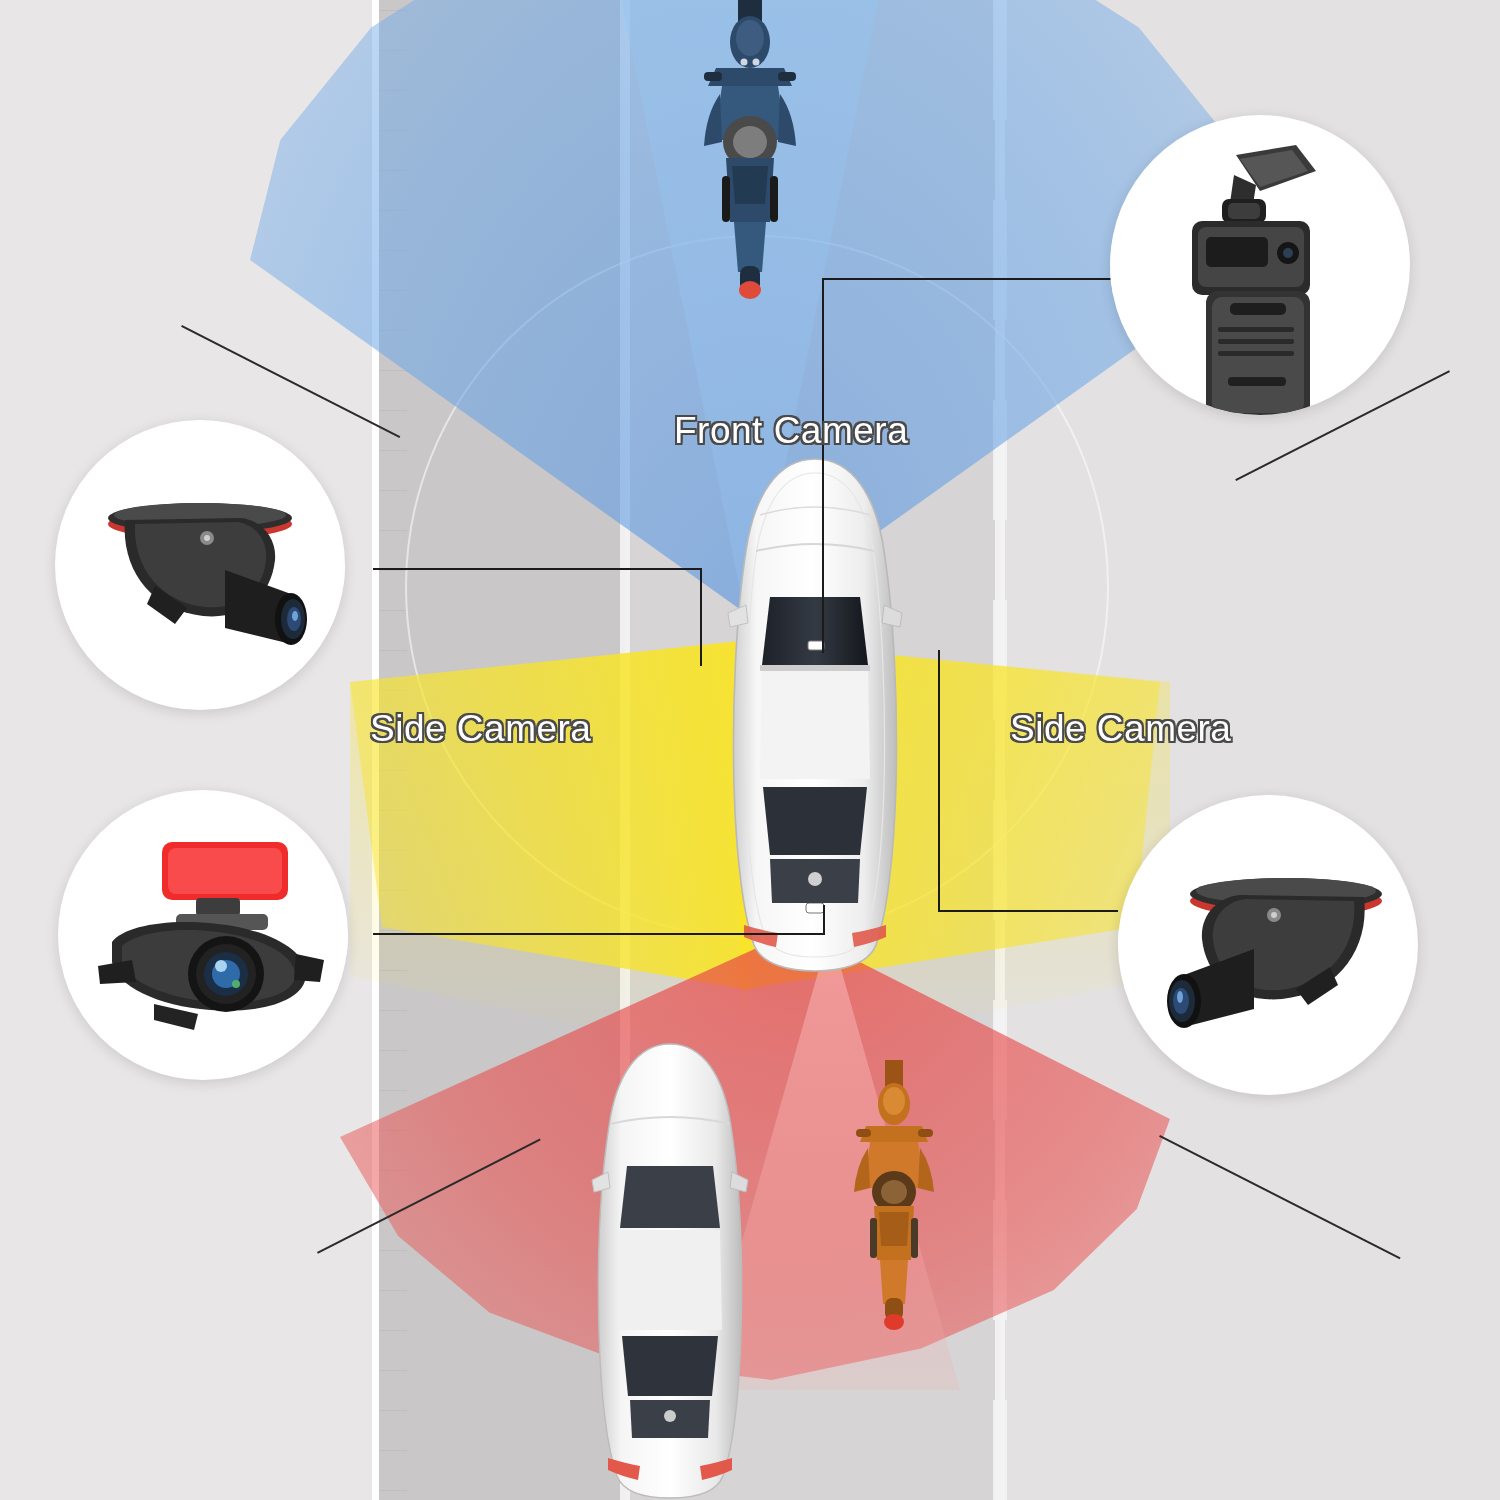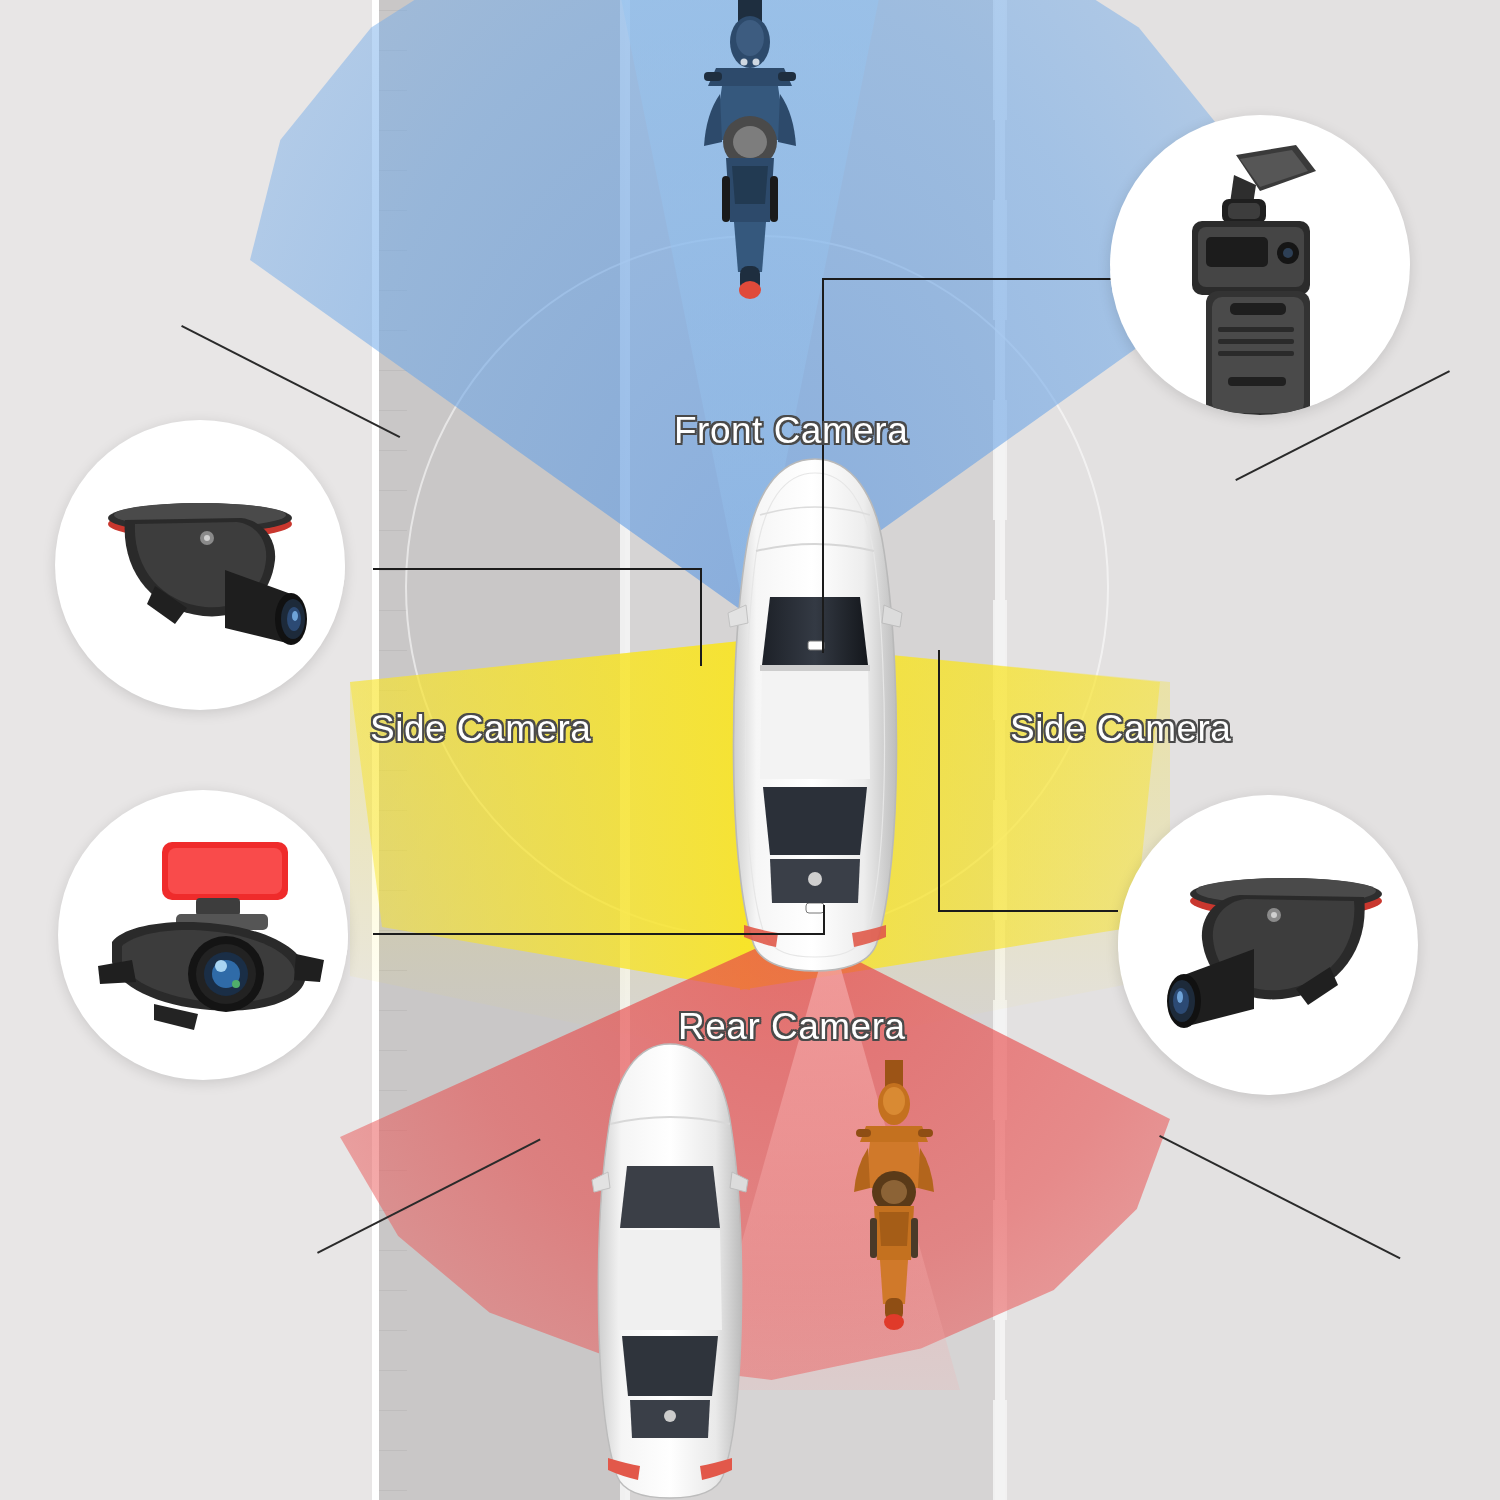--- a/index.html
+++ b/index.html
@@ -470,15 +470,14 @@
     </svg>
     <div class="tail" style="left:-14px; top:130px; border-top:16px solid transparent; border-bottom:16px solid transparent; border-right:22px solid #ffffff;"></div>
   </div>
 
   <div class="clabel" style="left:674px; top:410px;">Front Camera</div>
 
   <div class="clabel" style="left:370px; top:708px;">Side Camera</div>
 
   <div class="clabel" style="left:1010px; top:708px;">Side Camera</div>
 
-  <div class="clabel" style="left:678px; top:1006px;">Rear Camera</div>
 
 </div>
 
 </body></html>

